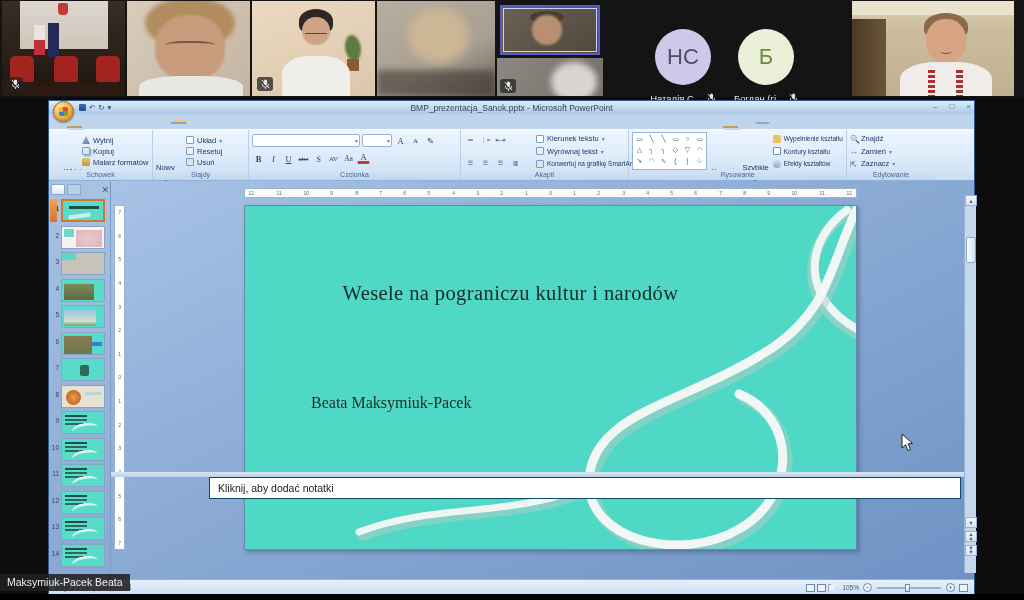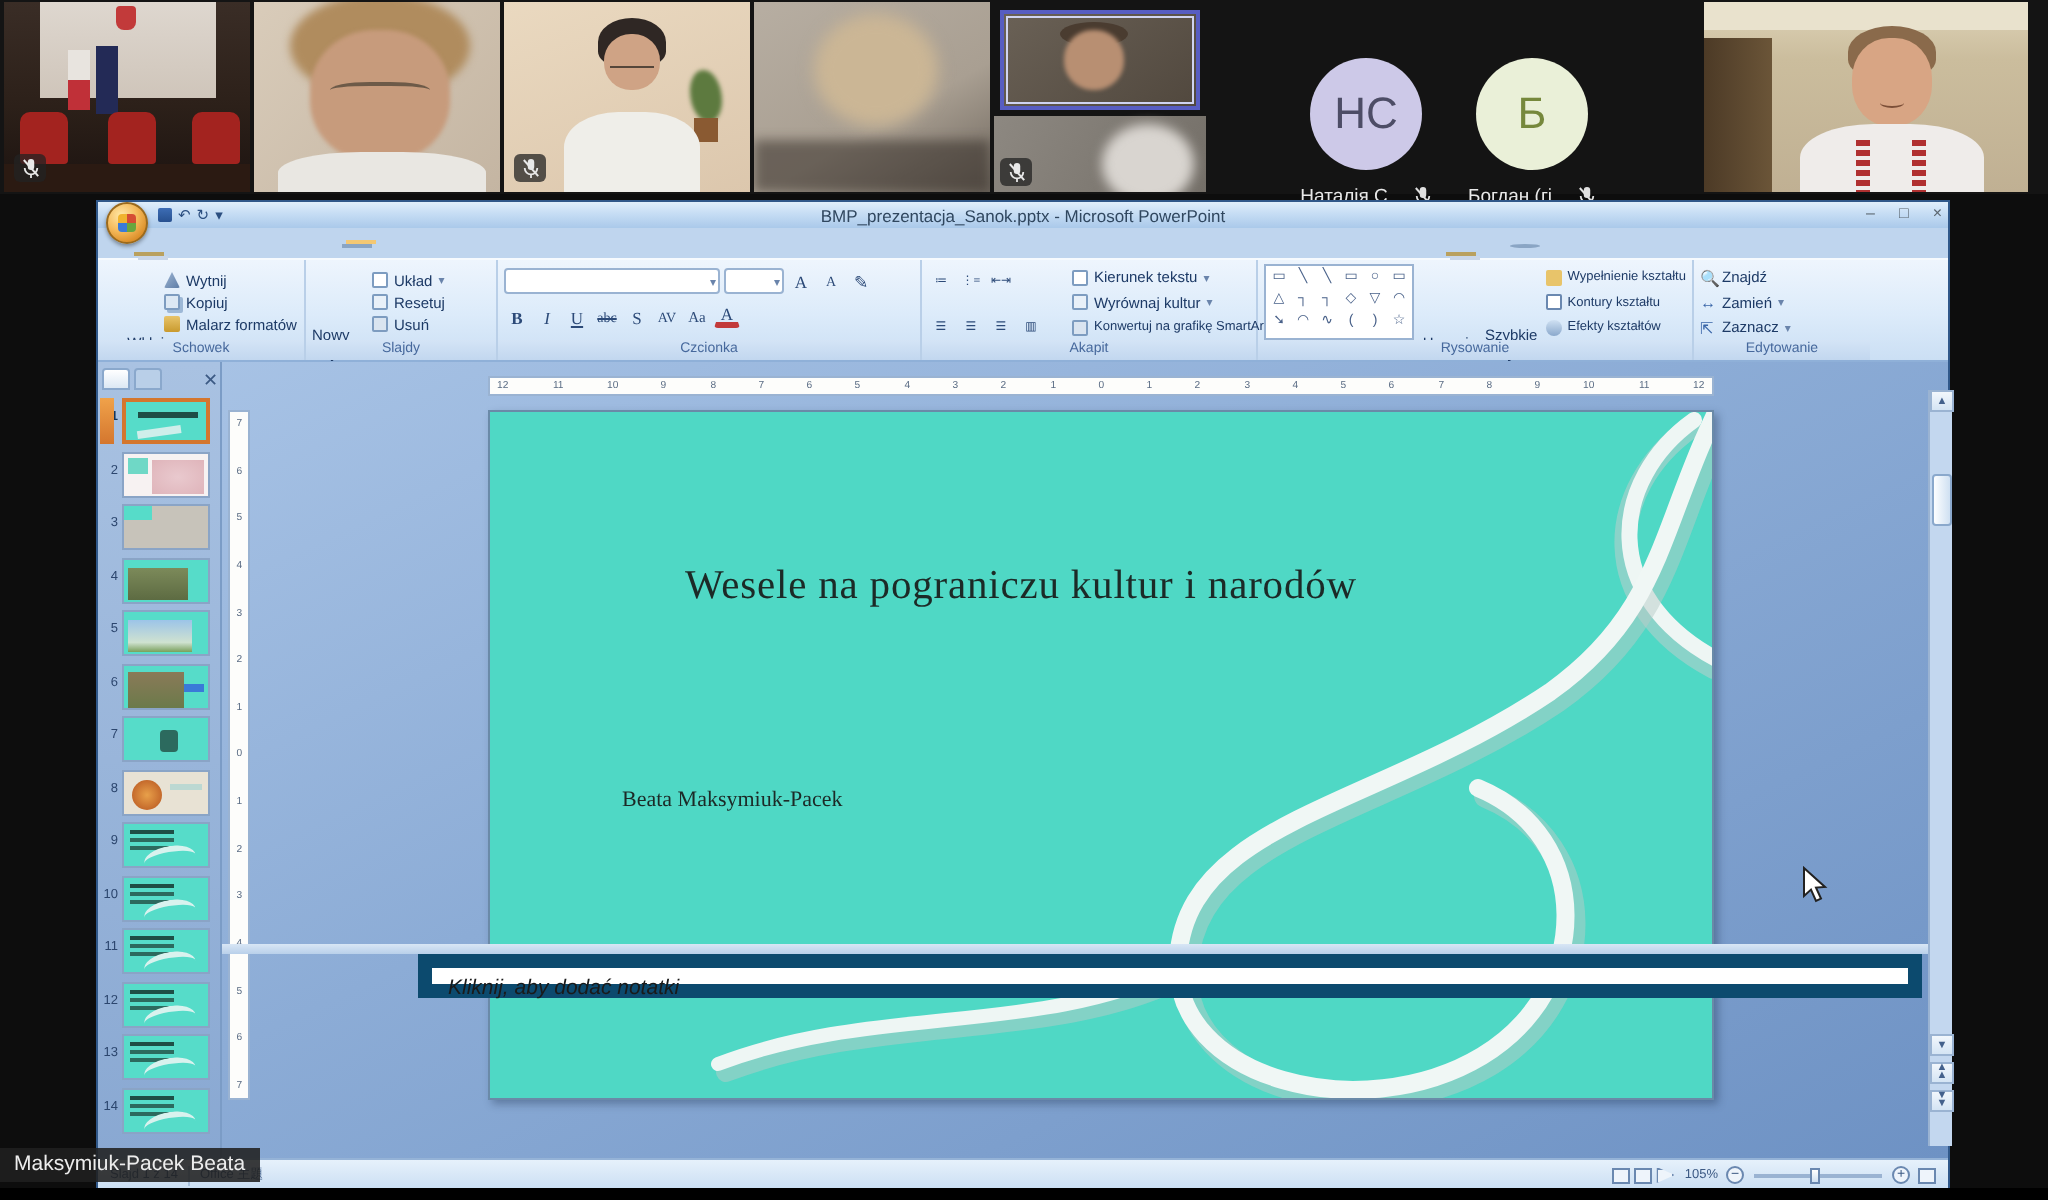--- a/index.html
+++ b/index.html
@@ -162,31 +162,31 @@
   #hruler span { font-size:6px; color:#5a6c84; transform:scale(.85); }
   #vruler { position:absolute; left:65px; top:24px; width:11px; height:345px; background:#fdfdfb; border:1px solid #9ab3d2;
             display:flex; flex-direction:column; justify-content:space-between; align-items:center; padding:3px 0; }
   #vruler span { font-size:6px; color:#5a6c84; transform:scale(.85); }
 
   
   #slide { position:absolute; left:195px; top:24px; width:613px; height:345px; background:#4fd8c5;
            border:1px solid #6a8aa8; box-shadow:2px 2px 4px rgba(20,40,70,.35); overflow:hidden; }
   #slide-title { position:absolute; left:40px; right:120px; top:76px; text-align:center;
            font-family:"Liberation Serif", serif; font-size:20.5px; color:#1c2a27; letter-spacing:.4px; }
-  #slide-author { position:absolute; left:66px; top:188px; font-family:"Liberation Serif", serif; font-size:11px; color:#1c2a27; }
+  #slide-author { position:absolute; left:66px; top:188px; font-family:"Liberation Serif", serif; font-size:16px; color:#1c2a27; }
   #swirl { position:absolute; left:0; top:0; }
 
   
   #vsb { position:absolute; left:915px; top:14px; width:12px; height:378px; background:#c3d7ef; border-left:1px solid #9ab3d2; }
   .sb-btn { position:absolute; left:0; width:12px; height:11px; background:linear-gradient(#f2f7fc,#d4e4f4); border:1px solid #9ab3d2;
             color:#44618c; font-size:5.5px; text-align:center; line-height:10px; }
   #sb-thumb { position:absolute; left:1px; top:42px; width:10px; height:26px; background:linear-gradient(90deg,#fdfeff,#cfe0f2); border:1px solid #8aa8cc; border-radius:2px; }
 
   
-  #notes { position:absolute; left:160px; top:376px; width:752px; height:22px; background:#fff; border:7px solid #0c4a6e;font-style:italic; }
+  #notes { position:absolute; left:160px; top:376px; width:752px; height:22px; background:#fff; border:1px solid #0c4a6e; }
   #notes-text { padding:4px 0 0 8px; font-size:10.5px; color:#1a1a1a; }
   #splitter { position:absolute; left:62px; top:371px; width:853px; height:5px; background:linear-gradient(#d8e6f5,#b9d0ea); }
 
   
   #status { position:absolute; left:0; top:478px; width:100%; height:16px;
             background:linear-gradient(#e6f1fb,#cadef3); border-top:1px solid #95b3d7; display:flex; align-items:center; font-size:6.5px; color:#3c5a84; }
   #status .sep { width:1px; height:10px; background:#a9c2de; margin:0 5px; }
   .view-ic { width:9px; height:8px; border:1px solid #6a88b0; background:#eef4fb; margin-right:2px; display:inline-block; }
   #zoom-track { width:64px; height:2px; background:#9ab3d2; margin:0 4px; position:relative; }
   #zoom-thumb { position:absolute; left:28px; top:-3px; width:5px; height:8px; background:linear-gradient(#fff,#cfe0f2); border:1px solid #6a88b0; }
@@ -425,21 +425,21 @@
           </div>
         </div>
         <div class="vstack">
           <div class="sbtn">
               <span class="si i-layout"></span>
               <span>Kierunek tekstu</span>
               <span class="arr">▾</span>
             </div>
           <div class="sbtn">
               <span class="si i-reset"></span>
-              <span>Wyrównaj kultur</span>
+              <span>Wyrównaj tekst</span>
               <span class="arr">▾</span>
             </div>
           <div class="sbtn" style="font-size:6.5px">
               <span class="si i-del"></span>
               <span>Konwertuj na grafikę SmartArt</span>
             </div>
         </div>
       </div>
       <div class="glabel">Akapit</div>
     </div>

